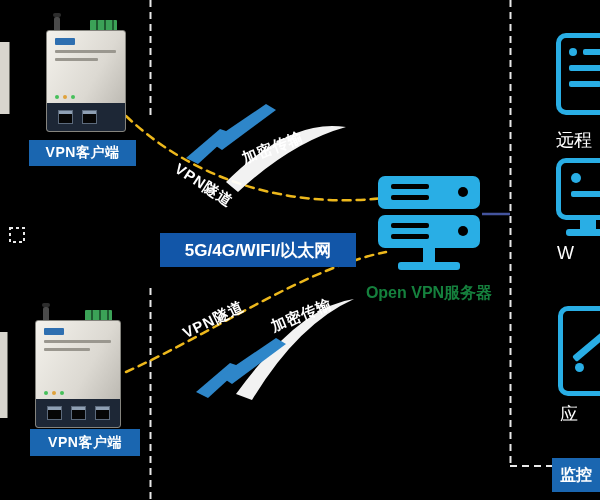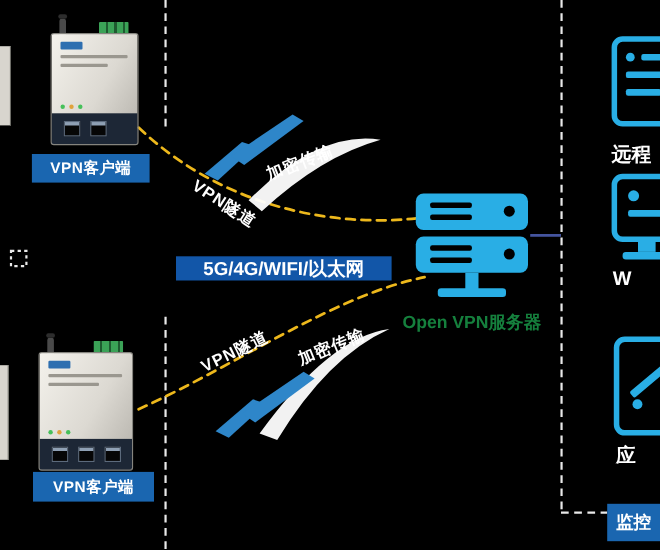--- a/index.html
+++ b/index.html
@@ -9,21 +9,21 @@
   }
   .stage svg.overlay{position:absolute;left:0;top:0;z-index:1;}
 
   
   .blue-label{
     position:absolute;background:#1a66b0;color:#fff;font-weight:bold;
     font-size:14px;display:flex;align-items:center;justify-content:center;
     z-index:3;letter-spacing:.5px;
   }
   .network-box{
-    position:absolute;left:160px;top:233px;width:196px;height:22px;
+    position:absolute;left:160px;top:233px;width:196px;height:34px;
     background:#1256a8;color:#fff;font-weight:bold;font-size:17px;
     display:flex;align-items:center;justify-content:center;z-index:3;
   }
 
   
   .device{position:absolute;z-index:2;}
   .antenna{position:absolute;top:-13px;left:8px;width:6px;height:15px;background:#4a4a4a;border-radius:2px 2px 0 0;}
   .antenna::after{content:"";position:absolute;top:-4px;left:-1px;width:8px;height:4px;background:#2d2d2d;border-radius:2px;}
   .terminal{
     position:absolute;top:-10px;right:9px;width:27px;height:11px;background:#3ba257;border-radius:1px;
@@ -65,21 +65,21 @@
     position:absolute;color:#fff;font-weight:bold;font-size:15px;white-space:nowrap;
     transform-origin:left center;letter-spacing:1px;z-index:4;
   }
 
   
   .cyan-screen{position:absolute;border:5px solid #29aee5;border-radius:10px;z-index:2;}
   .scr-bar{position:absolute;background:#29aee5;border-radius:2px;}
   .scr-dot{position:absolute;background:#29aee5;border-radius:50%;}
   .stand-neck{position:absolute;background:#29aee5;z-index:2;}
   .stand-base{position:absolute;background:#29aee5;border-radius:3px;z-index:2;}
-  .right-text{position:absolute;color:#fff;font-weight:bold;font-size:18px;z-index:3;white-space:nowrap;}
+  .right-text{position:absolute;color:#fff;font-weight:normal;font-size:18px;z-index:3;white-space:nowrap;}
   .footer-box{
     position:absolute;left:552px;top:458px;width:70px;height:34px;background:#1a66b0;
     color:#fff;font-weight:bold;font-size:16px;display:flex;align-items:center;
     padding-left:8px;z-index:3;box-sizing:border-box;
   }
 </style>
 </head>
 <body>
 
 <div class="stage">

